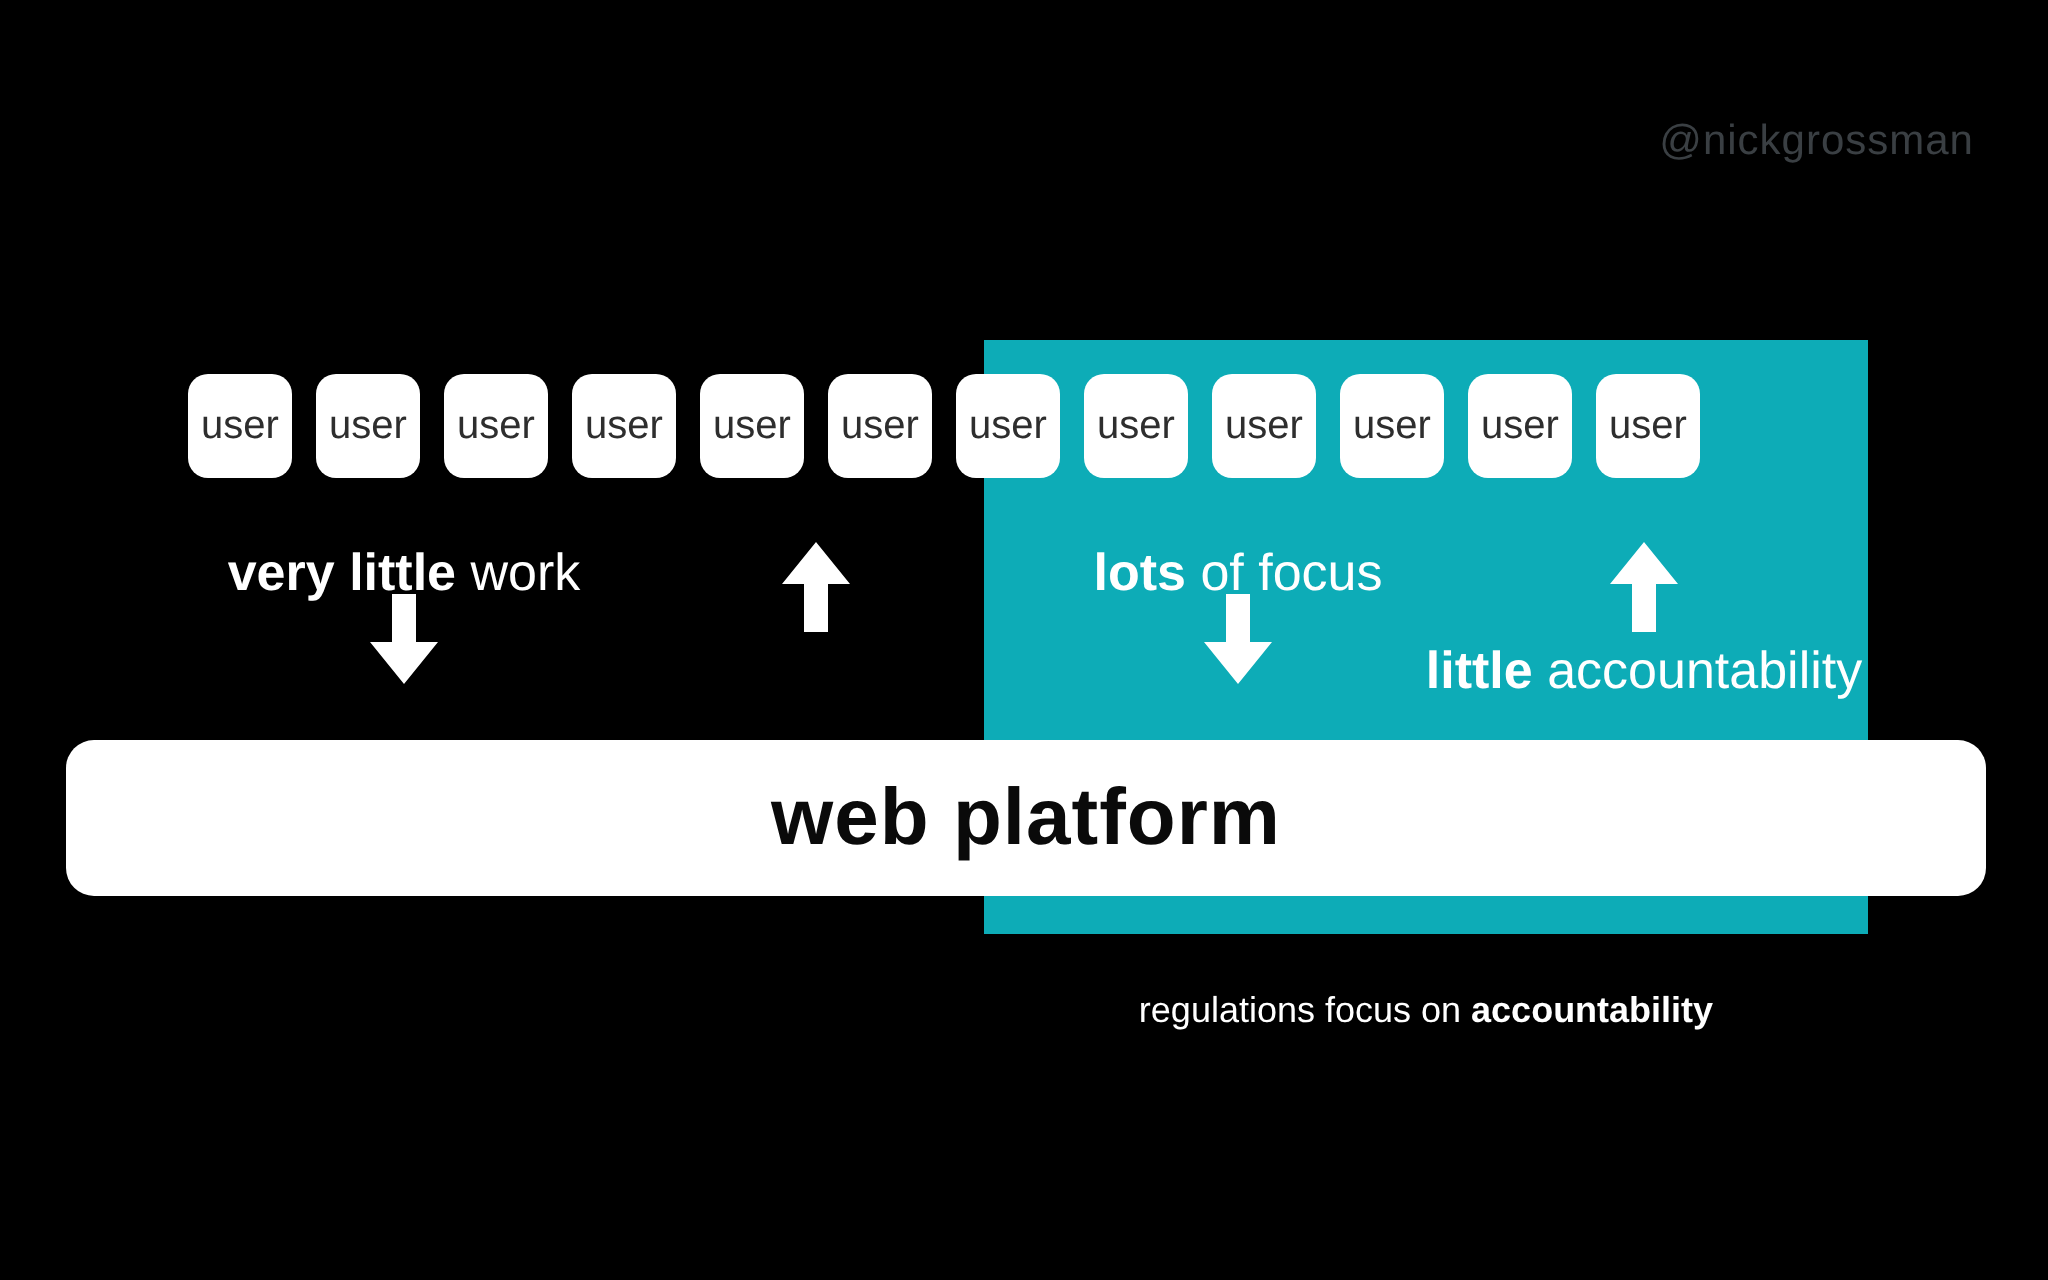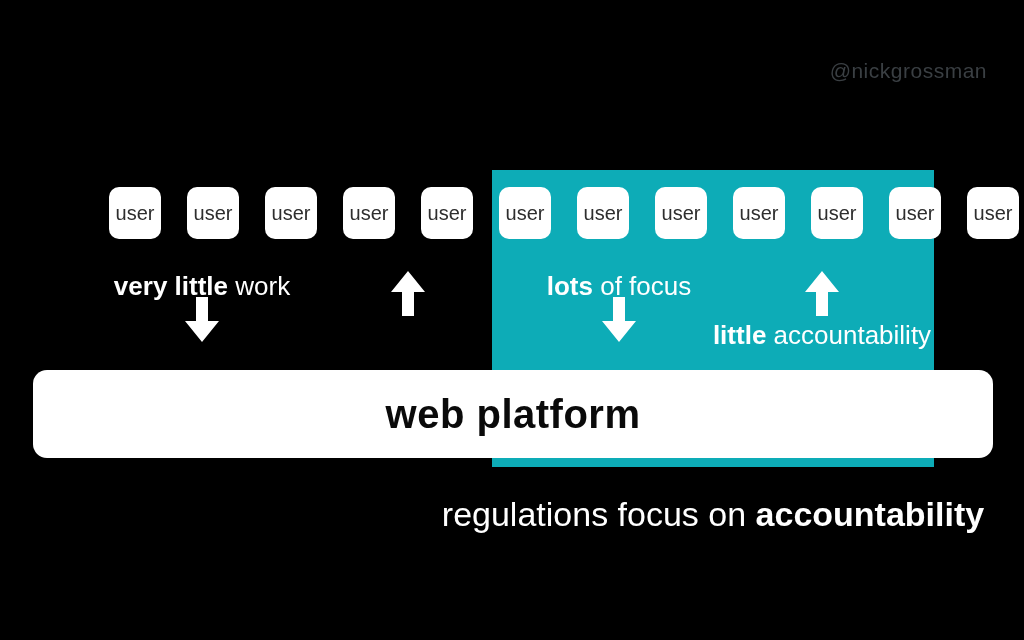--- a/index.html
+++ b/index.html
@@ -28,24 +28,24 @@
     position: absolute;
     left: 492px;
     top: 170px;
     width: 442px;
     height: 297px;
     background: #0dacb7;
     z-index: 1;
   }
   .user-row {
     position: absolute;
-    left: 109px;
+    left: 94px;
     top: 187px;
     display: flex;
-    gap: 26px;
+    gap: 12px;
     z-index: 2;
   }
   .user-box {
     width: 52px;
     height: 52px;
     background: #ffffff;
     border-radius: 10px;
     display: flex;
     align-items: center;
     justify-content: center;
@@ -65,42 +65,42 @@
     position: absolute;
     z-index: 2;
     transform: translateX(-50%);
     line-height: 0;
   }
   .platform-bar {
     position: absolute;
     left: 33px;
     top: 370px;
     width: 960px;
-    height: 88px;
+    height: 78px;
     background: #ffffff;
     border-radius: 14px;
     z-index: 3;
     display: flex;
     align-items: center;
     justify-content: center;
   }
   .platform-bar .label {
     font-size: 40px;
     font-weight: bold;
     color: #0a0a0a;
     letter-spacing: 0.5px;
   }
   .caption {
     position: absolute;
     left: 713px;
     top: 495px;
     transform: translateX(-50%);
     z-index: 2;
     color: #ffffff;
-    font-size: 34px;
+    font-size: 18px;
     white-space: nowrap;
   }
   .caption .b { font-weight: bold; }
 </style>
 </head>
 <body>
 
 <div class="slide">
 
   <div class="handle">@nickgrossman</div>

